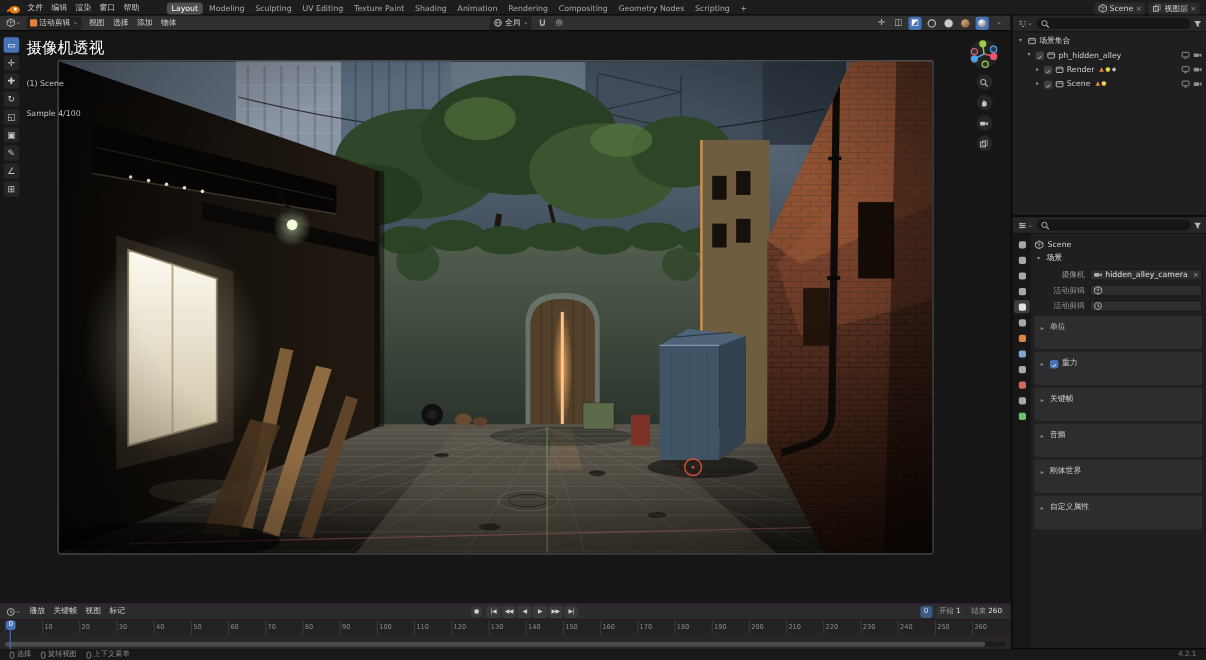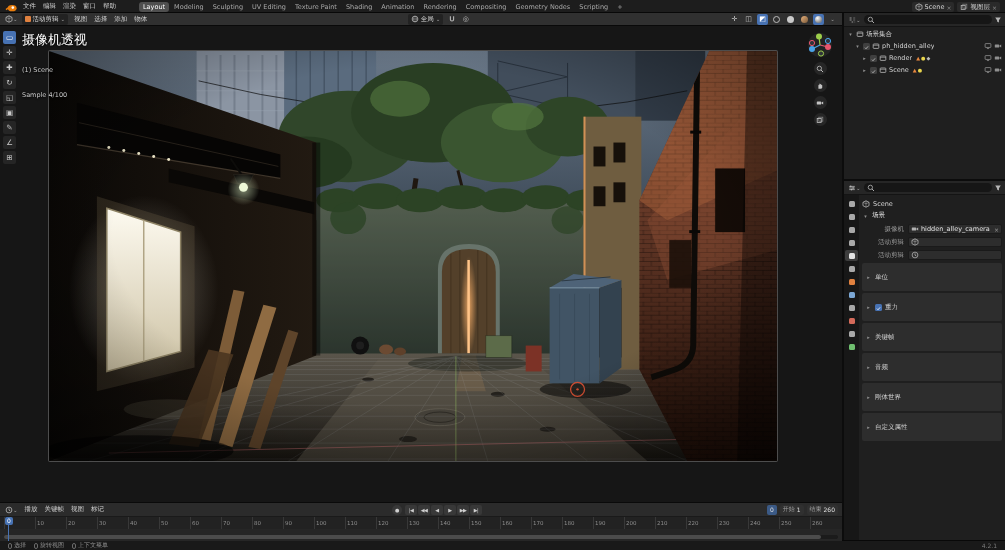--- a/index.html
+++ b/index.html
@@ -91,21 +91,21 @@
 .prop-content{flex:1;padding:2px 3px;min-width:0;overflow:hidden}
 .breadcrumb{display:flex;align-items:center;gap:3px;height:13px;color:#d5d5d5;font-size:6.5px}
 .panel-title-row{display:flex;align-items:center;gap:3px;height:11px;color:#e0e0e0;font-size:6.5px}
 .frow{display:flex;align-items:flex-end;height:13px;gap:4px}
 .flabel{width:42px;text-align:right;color:#9b9b9b;font-size:6.5px;flex:none;white-space:nowrap}
 .fval{flex:1;height:10px;background:#2d2d2d;border:1px solid #1a1a1a;border-radius:2px;display:flex;align-items:center;padding:0 2px;font-size:6.5px;color:#e2e2e2;gap:2px;min-width:0}
 .fval .ficon{width:8px;height:8px;color:#b0b0b0;flex:none}
 .fval .ftext{flex:1;white-space:nowrap;overflow:hidden}
 .fval .fx{color:#999;font-size:6px;flex:none}
 .sections{margin-top:3px;display:flex;flex-direction:column;gap:2px}
-.section{height:11px;background:#2d2d2d;border-radius:2px;display:flex;align-items:center;gap:3px;padding:14px 3px;color:#cfcfcf;font-size:6.5px}
+.section{height:11px;background:#2d2d2d;border-radius:2px;display:flex;align-items:flex-end;gap:3px;padding:14px 3px;color:#cfcfcf;font-size:6.5px}
 .chk2{width:7px;height:7px;background:#4772b3;border-radius:1.5px;padding:1px;flex:none}
 .statusbar{height:10px;background:#191919;border-top:1px solid #080808;display:flex;align-items:center;gap:8px;padding:0 8px;font-size:6px;color:#8e8e8e;flex:none}
 .hint{display:flex;align-items:center;gap:2px}
 .mouse{width:4px;height:6px;border:1px solid #6a6a6a;border-radius:2px;display:inline-block}
 .status-right{margin-left:auto;color:#7c7c7c}
 </style>
 </head>
 <body>
 
 <div class="app">

